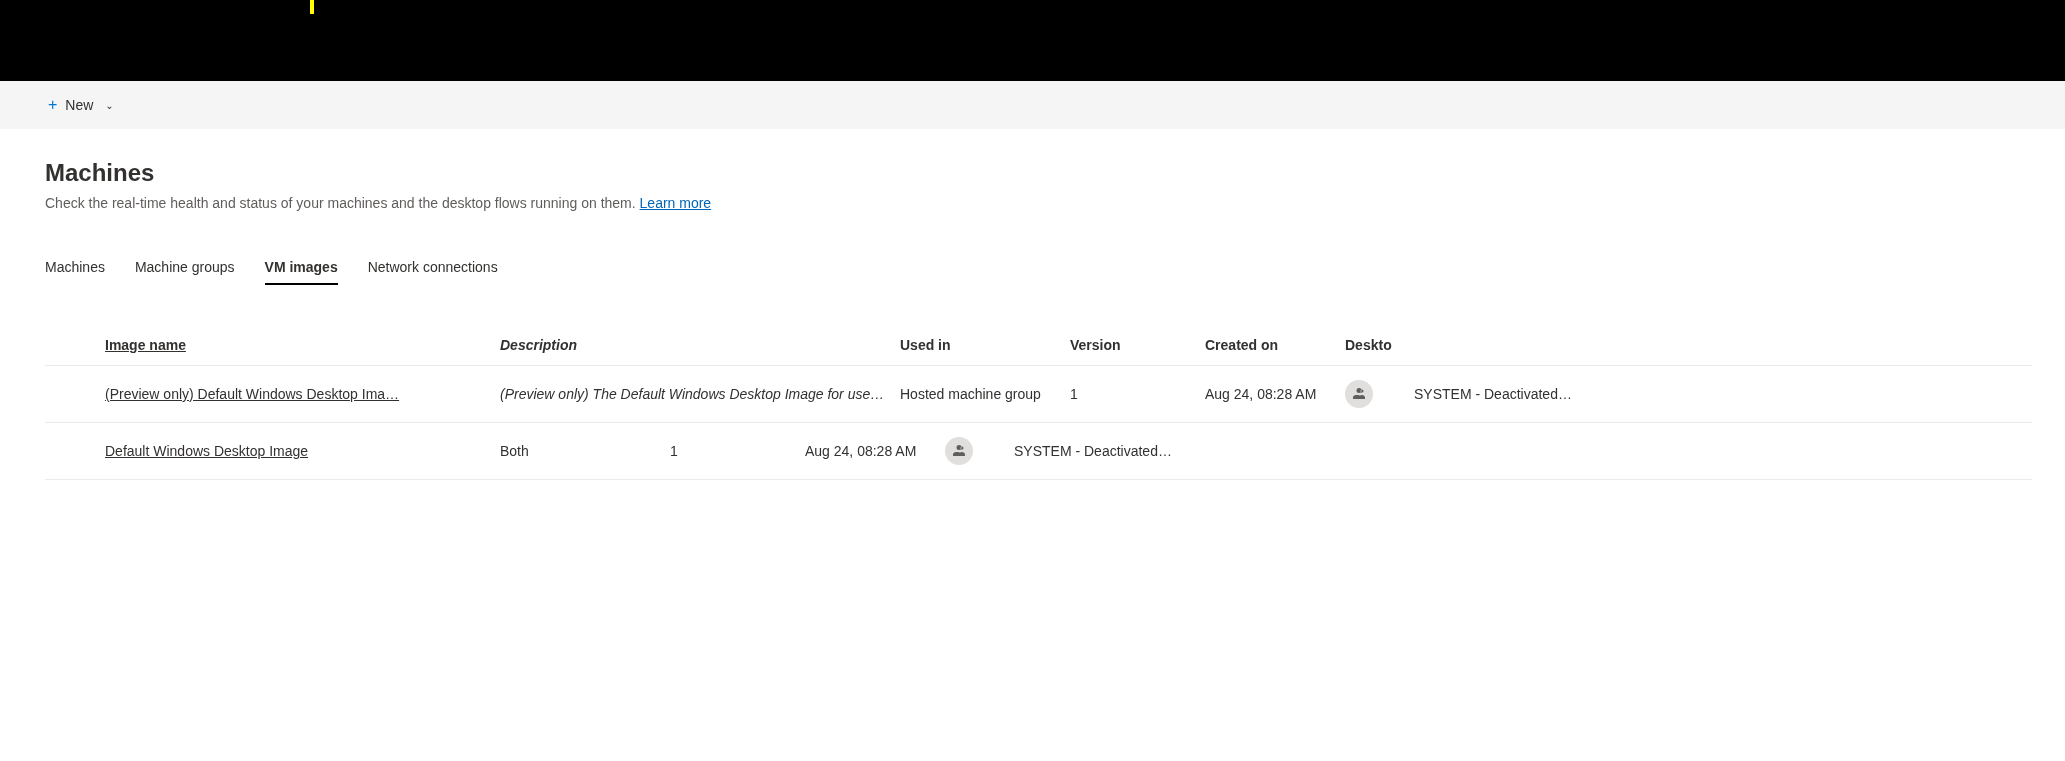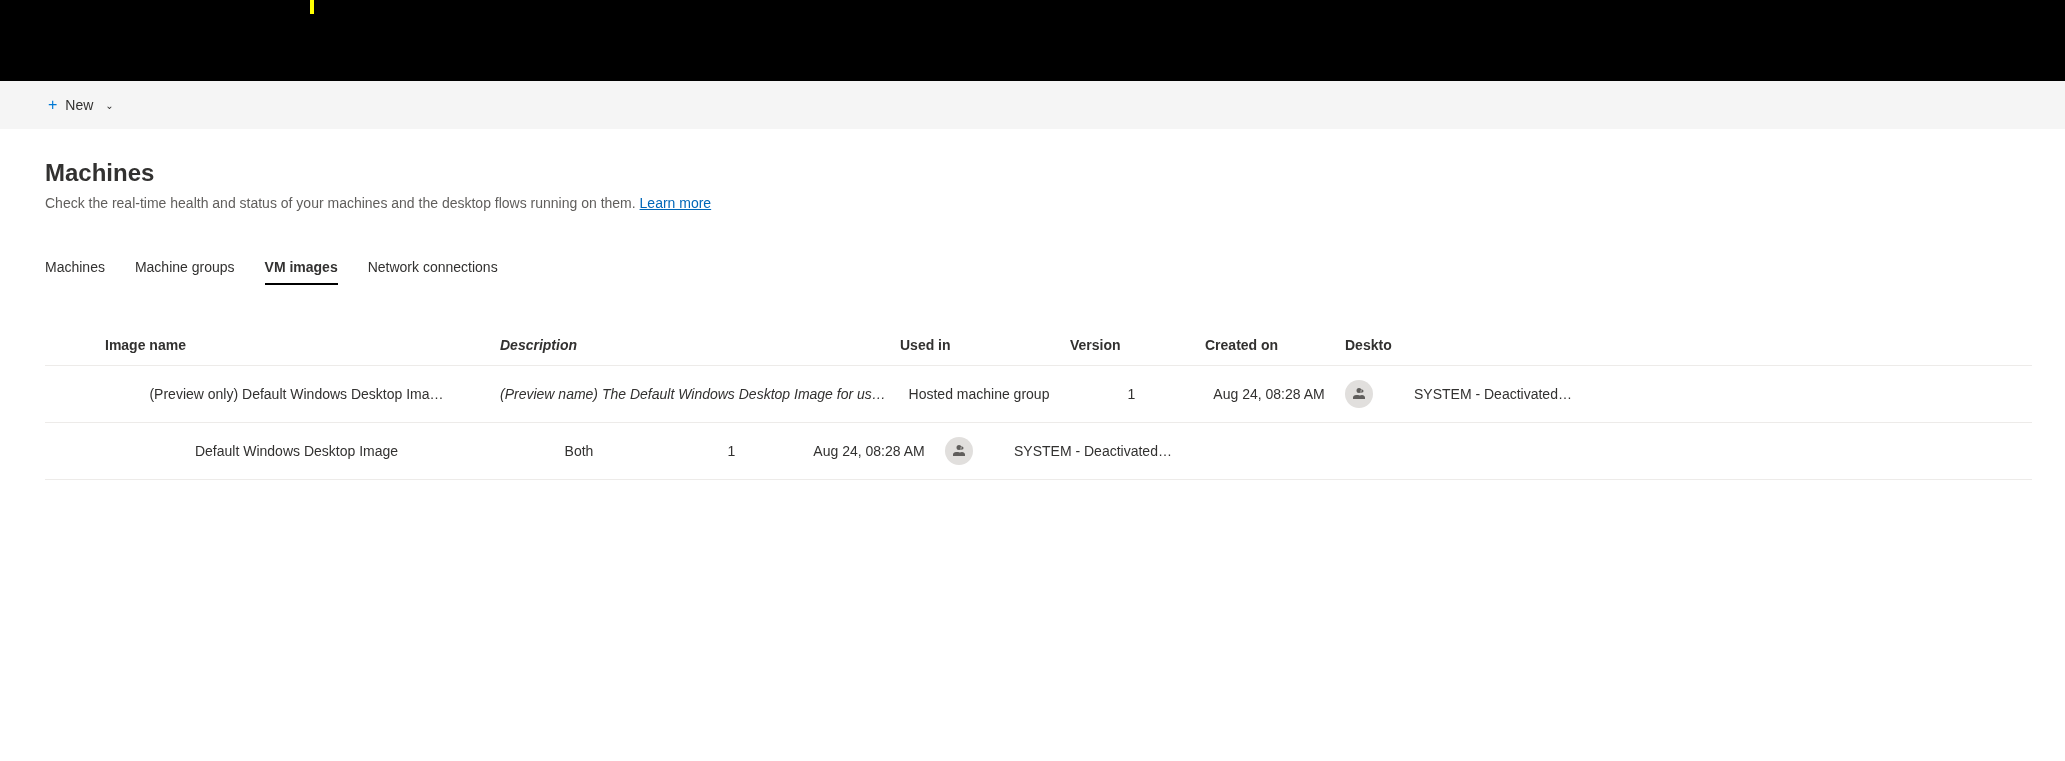--- a/index.html
+++ b/index.html
@@ -107,33 +107,33 @@
       font-size: 14px;
       color: #323130;
     }
     .table-row {
       display: flex;
       padding: 14px 0;
       border-bottom: 1px solid #edebe9;
       font-size: 14px;
       color: #323130;
       align-items: center;
-      text-align: center;
     }
     .col-checkbox {
       width: 60px;
       flex-shrink: 0;
     }
     .col-name {
       width: 395px;
       flex-shrink: 0;
       padding-right: 12px;
       white-space: nowrap;
       overflow: hidden;
       text-overflow: ellipsis;
+      text-decoration: underline;
     }
     .col-description {
       width: 400px;
       flex-shrink: 0;
       padding-right: 12px;
       white-space: nowrap;
       overflow: hidden;
       text-overflow: ellipsis;
       font-style: italic;
     }
@@ -220,21 +220,21 @@
       <div class="col-description">Description</div>
       <div class="col-usedin">Used in</div>
       <div class="col-version">Version</div>
       <div class="col-created">Created on</div>
       <div class="col-owner">Deskto</div>
     </div>
 
     <div class="table-row">
       <div class="col-checkbox"></div>
       <div class="col-name">(Preview only) Default Windows Desktop Ima…</div>
-      <div class="col-description">(Preview name) The Default Windows Desktop Image for use i…</div>
+      <div class="col-description">(Preview only) The Default Windows Desktop Image for use i…</div>
       <div class="col-usedin">Hosted machine group</div>
       <div class="col-version">1</div>
       <div class="col-created">Aug 24, 08:28 AM</div>
       <div class="col-owner">
         <div class="owner-avatar">
           <svg viewBox="0 0 16 16">
               <path d="M5.5 4.5a2.5 2.5 0 115 0 2.5 2.5 0 01-5 0zM11 9c1.5 0 3 1 3 2.5V13H9v-1.5c0-.6-.2-1.2-.5-1.7.7-.5 1.6-.8 2.5-.8zM2 13v-1.5C2 10 3.5 9 5 9h2c1.5 0 3 1 3 2.5V13H2zm9-6.5a1.5 1.5 0 100-3 1.5 1.5 0 000 3z"></path>
             </svg>
         </div>
         <span class="owner-text">SYSTEM - Deactivated…</span>

